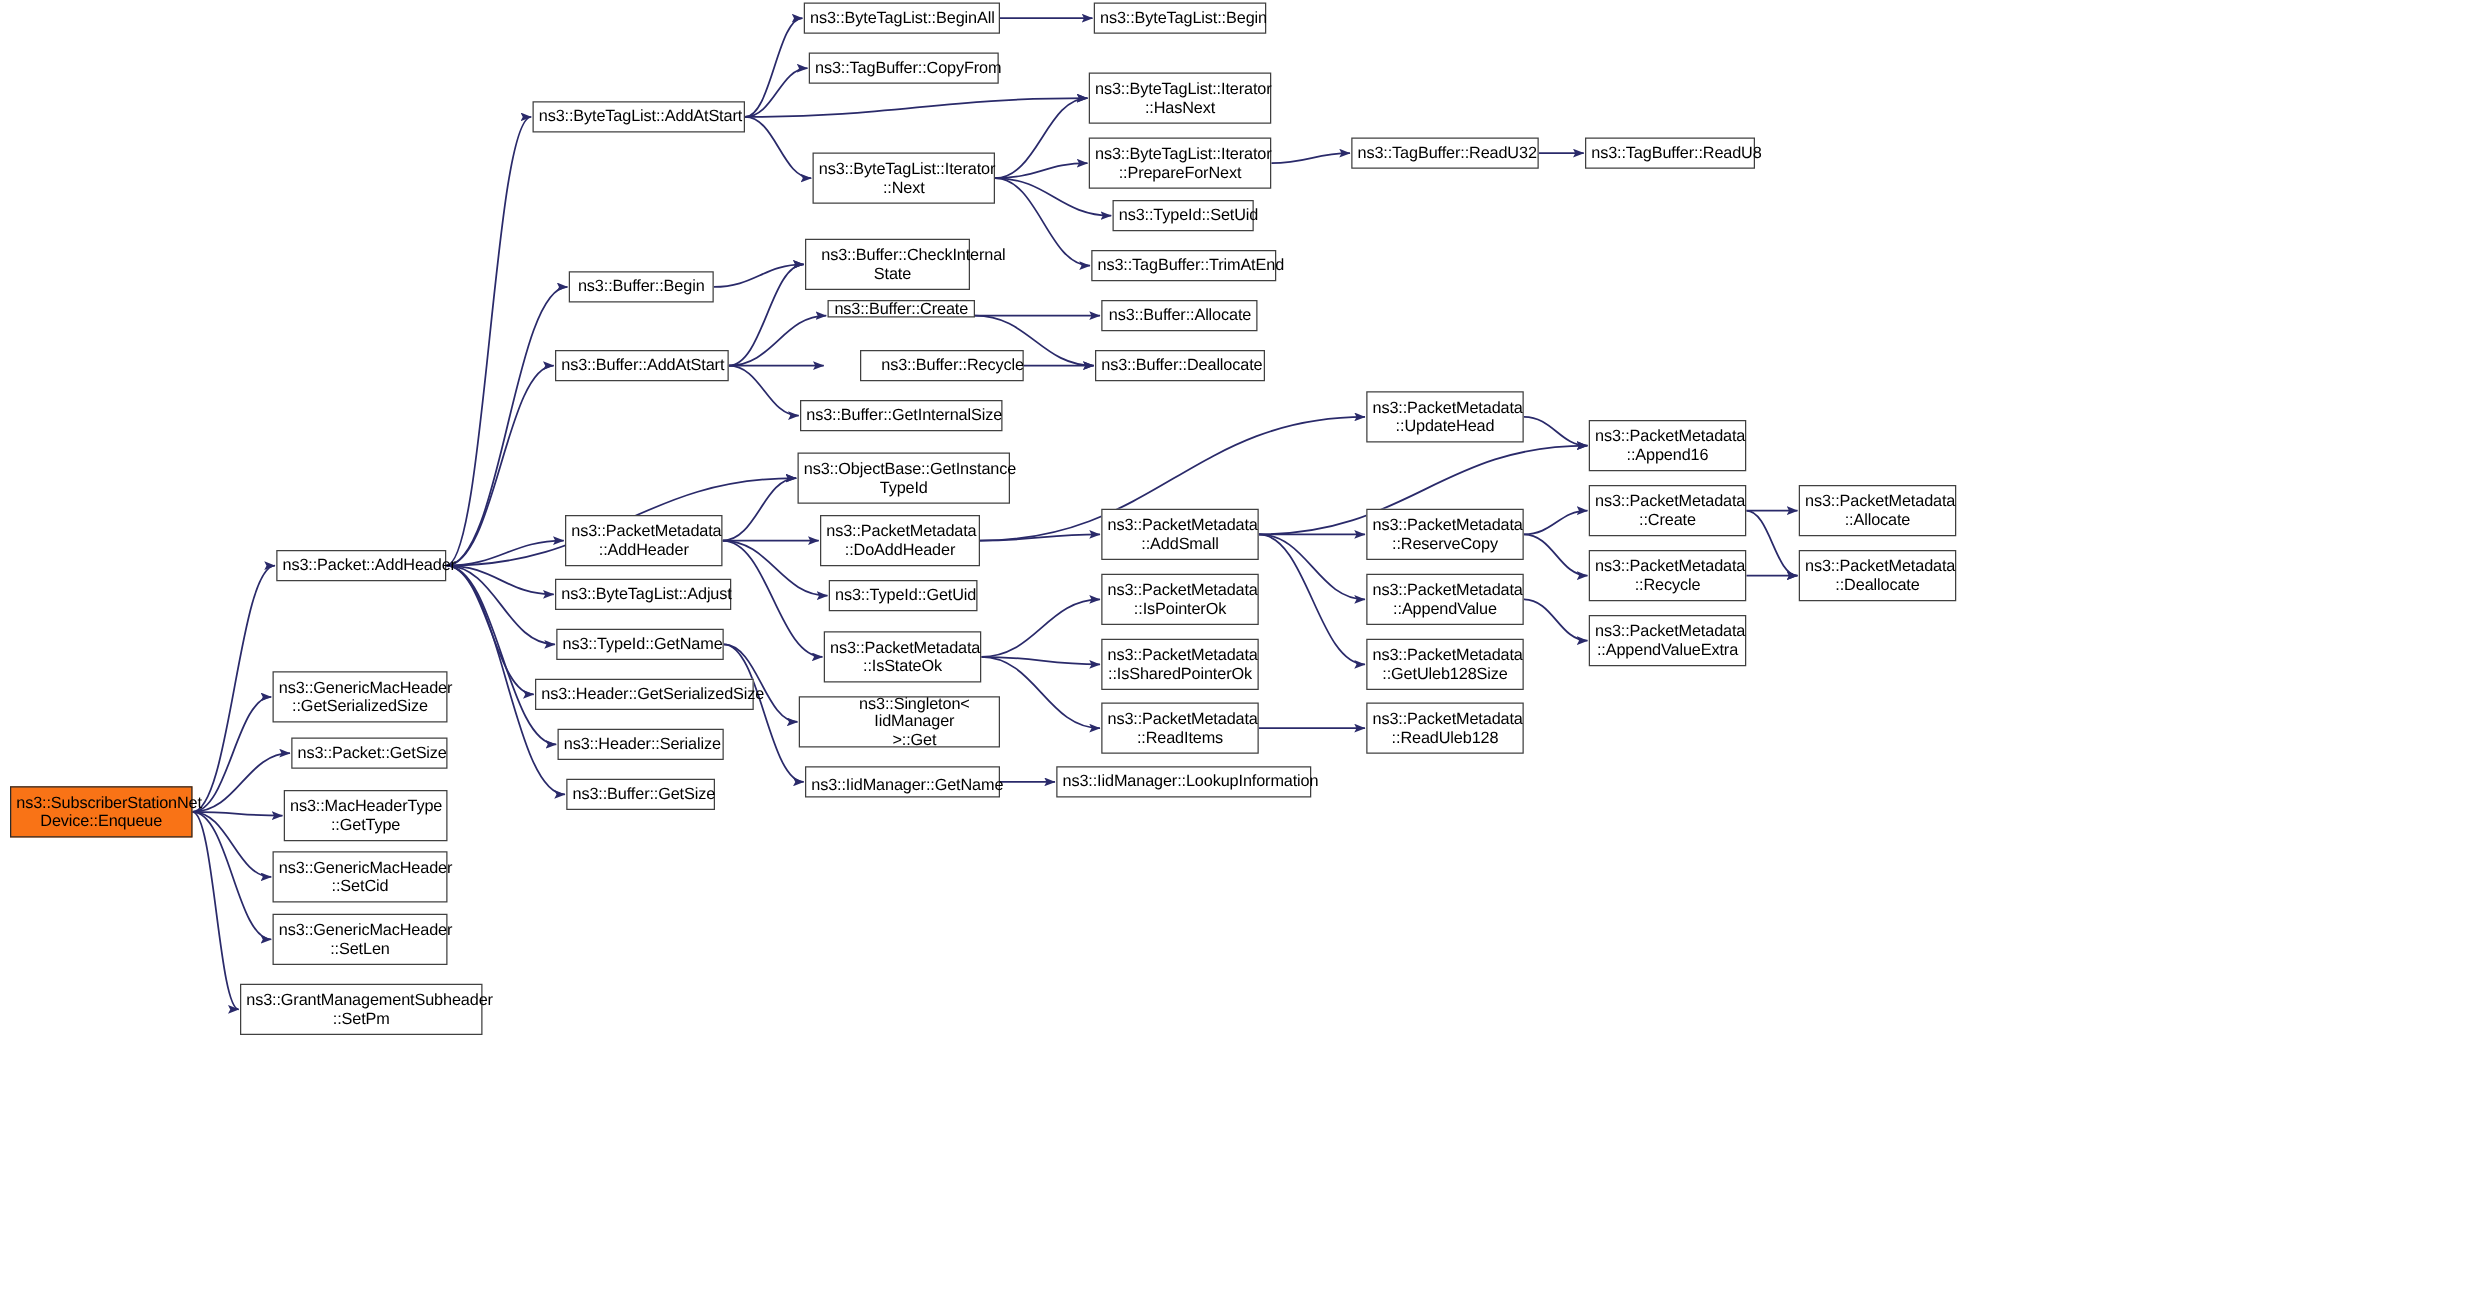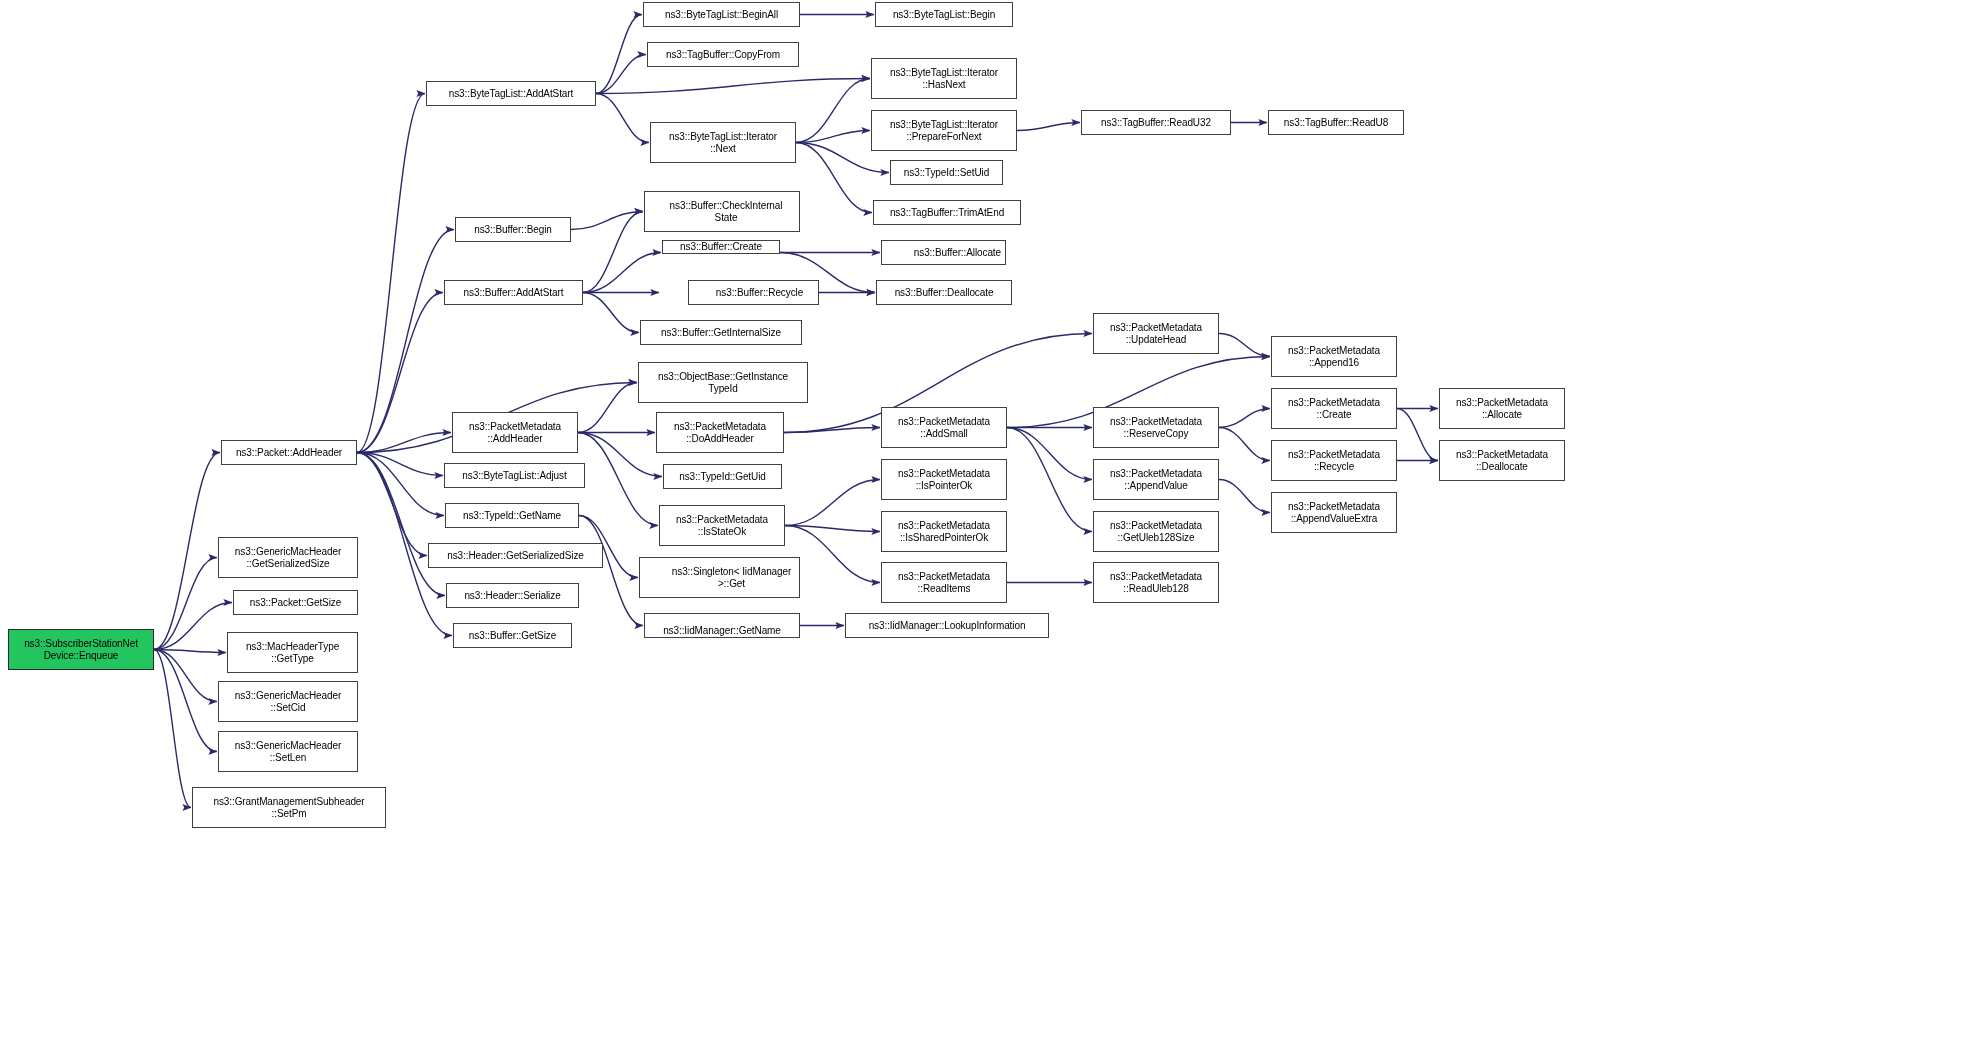--- a/index.html
+++ b/index.html
@@ -26,29 +26,29 @@
   .node {
     position: absolute;
     box-sizing: border-box;
     border: 1px solid #404040;
     background: #ffffff;
     color: #000000;
     display: flex;
     align-items: center;
     justify-content: center;
     text-align: center;
-    font-size: 10px;
+    font-size: 13px;
     line-height: 1.12;
     letter-spacing: -0.1px;
     white-space: pre-line;
     padding: 1px 4px;
     z-index: 2;
   }
   .node.root {
-    background: #22c55e;
+    background: #f97316;
     border-color: #2b2b2b;
   }
   .node-label {
     display: block;
     width: 100%;
     white-space: pre-line;
   }
 </style>
 </head>
 <body>
@@ -145,21 +145,21 @@
 ::AddHeader</span></div>
       <div class="node" style="left: 444px; top: 463px; width: 141px; height: 25px;"><span class="node-label">ns3::ByteTagList::Adjust</span></div>
       <div class="node" style="left: 445px; top: 503px; width: 134px; height: 25px;"><span class="node-label">ns3::TypeId::GetName</span></div>
       <div class="node" style="left: 428px; top: 543px; width: 175px; height: 25px;"><span class="node-label">ns3::Header::GetSerializedSize</span></div>
       <div class="node" style="left: 446px; top: 583px; width: 133px; height: 25px;"><span class="node-label">ns3::Header::Serialize</span></div>
       <div class="node" style="left: 453px; top: 623px; width: 119px; height: 25px;"><span class="node-label">ns3::Buffer::GetSize</span></div>
       <div class="node" style="left: 643px; top: 2px; width: 157px; height: 25px;"><span class="node-label">ns3::ByteTagList::BeginAll</span></div>
       <div class="node" style="left: 647px; top: 42px; width: 152px; height: 25px;"><span class="node-label">ns3::TagBuffer::CopyFrom</span></div>
       <div class="node" style="left: 650px; top: 122px; width: 146px; height: 41px;"><span class="node-label">ns3::ByteTagList::Iterator
 ::Next</span></div>
-      <div class="node" style="left: 644px; top: 191px; width: 156px; height: 41px; padding-left: 12px;"><span class="node-label">ns3::Buffer::CheckInternal
+      <div class="node" style="left: 644px; top: 191px; width: 132px; height: 41px; padding-left: 12px;"><span class="node-label">ns3::Buffer::CheckInternal
 State</span></div>
       <div class="node" style="left: 662px; top: 240px; width: 118px; height: 14px; align-items: center;"><span class="node-label">ns3::Buffer::Create</span></div>
       <div class="node" style="left: 688px; top: 280px; width: 131px; height: 25px; padding-left: 16px;"><span class="node-label">ns3::Buffer::Recycle</span></div>
       <div class="node" style="left: 640px; top: 320px; width: 162px; height: 25px;"><span class="node-label">ns3::Buffer::GetInternalSize</span></div>
       <div class="node" style="left: 638px; top: 362px; width: 170px; height: 41px;"><span class="node-label">ns3::ObjectBase::GetInstance
 TypeId</span></div>
       <div class="node" style="left: 656px; top: 412px; width: 128px; height: 41px;"><span class="node-label">ns3::PacketMetadata
 ::DoAddHeader</span></div>
       <div class="node" style="left: 663px; top: 464px; width: 119px; height: 25px;"><span class="node-label">ns3::TypeId::GetUid</span></div>
       <div class="node" style="left: 659px; top: 505px; width: 126px; height: 41px;"><span class="node-label">ns3::PacketMetadata

